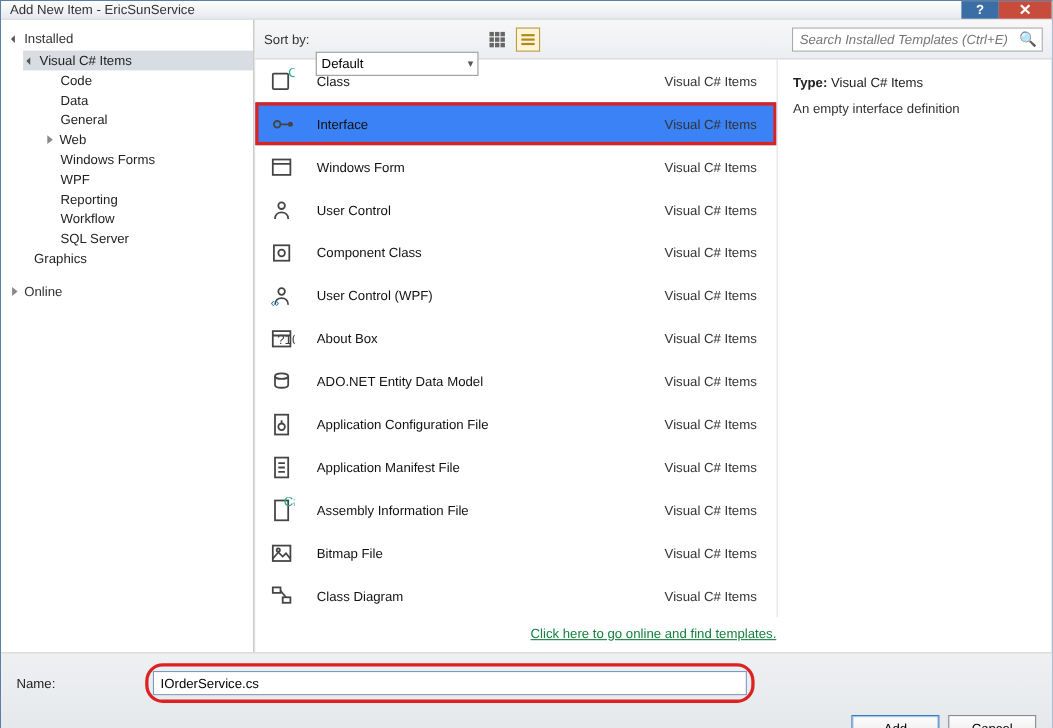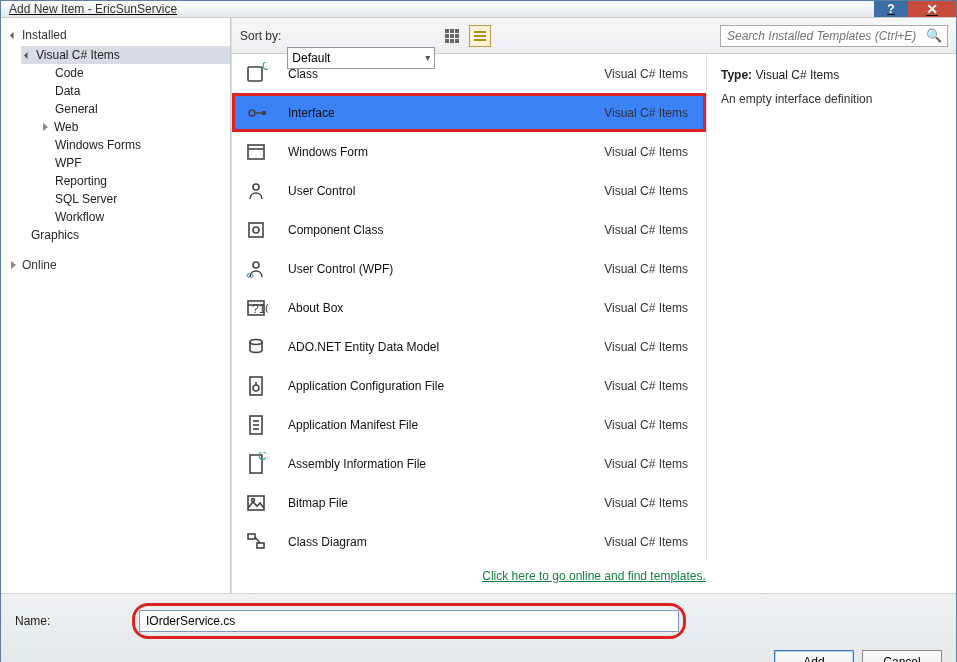--- a/index.html
+++ b/index.html
@@ -1,20 +1,20 @@
 <!DOCTYPE html>
 <html><head>
 <meta charset="utf-8">
 <style>
 * { box-sizing: border-box; margin: 0; padding: 0; font-family: "Segoe UI", Tahoma, sans-serif; font-size: 12px; }
 body { background: #f0f0f0; width: 957px; height: 662px; overflow: hidden; }
 
 .window { width: 957px; height: 662px; border: 1px solid #5a7fa0; display: flex; flex-direction: column; background: #fff; }
 
-.titlebar { height: 30px; background: linear-gradient(#fdfdfd, #e6e9ee); display: flex; align-items: center; padding: 0 0 0 8px; border-bottom: 1px solid #c8c8c8; text-decoration: underline; }
+.titlebar { height: 30px; background: linear-gradient(#fdfdfd, #e6e9ee); display: flex; align-items: center; padding: 0 0 0 8px; border-bottom: 1px solid #c8c8c8; }
 .titlebar-text { flex: 1; color: #333; }
 .titlebar-buttons { display: flex; height: 100%; }
 .tbtn { width: 32px; display: flex; align-items: center; justify-content: center; color: #fff; }
 .tbtn.help { background: #3b6ea5; width: 34px; font-weight: bold; }
 .tbtn.close { background: #c74c3c; width: 48px; font-size: 14px; font-weight: bold; }
 
 .content { flex: 1; display: flex; flex-direction: column; background: #fff; }
 
 .main { flex: 1; display: flex; min-height: 0; }
 
@@ -127,25 +127,25 @@
             <li>
                 <span class="row-arrow"></span>
                 <span>WPF</span>
               </li>
             <li>
                 <span class="row-arrow"></span>
                 <span>Reporting</span>
               </li>
             <li>
                 <span class="row-arrow"></span>
+                <span>Workflow</span>
+              </li>
+            <li>
+                <span class="row-arrow"></span>
                 <span>SQL Server</span>
-              </li>
-            <li>
-                <span class="row-arrow"></span>
-                <span>Workflow</span>
               </li>
           </ul>
           <li style="margin-left:-6px;">
               <span class="row-arrow"></span>
               <span>Graphics</span>
             </li>
         </ul>
         <div class="side-header" style="margin-top:10px;">
           <span class="tri closed"></span>
           <span>Online</span>

